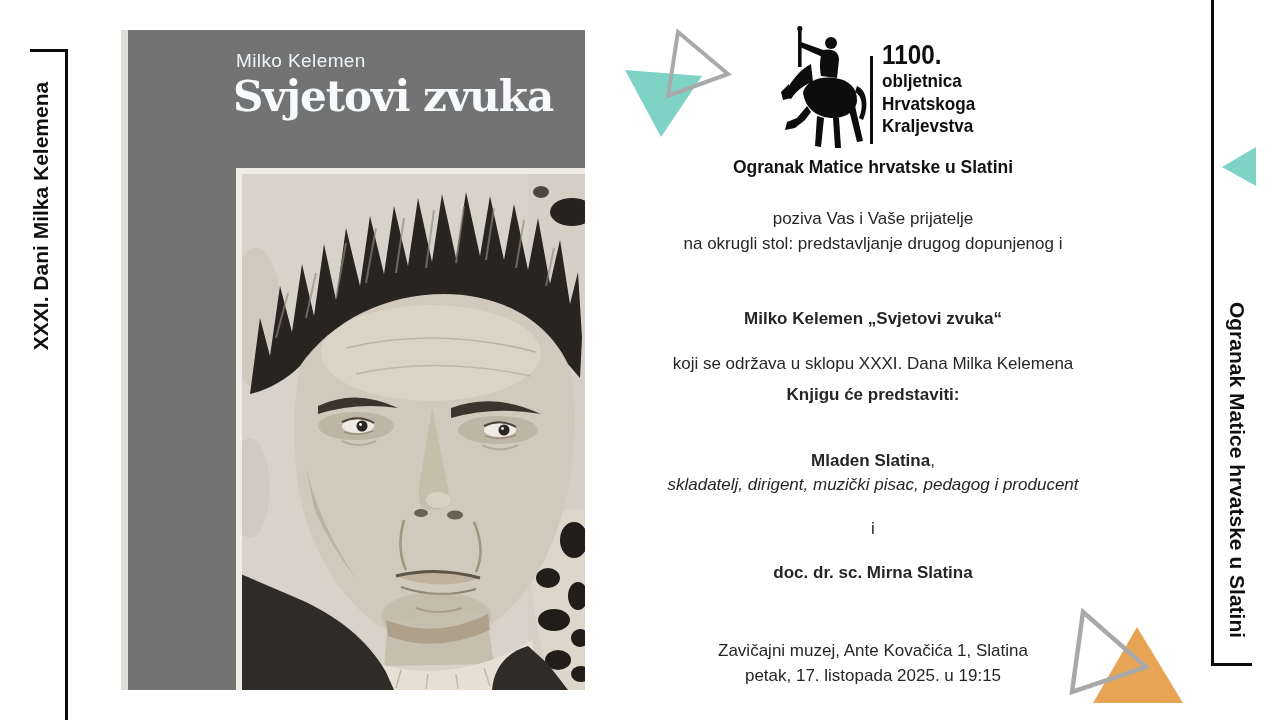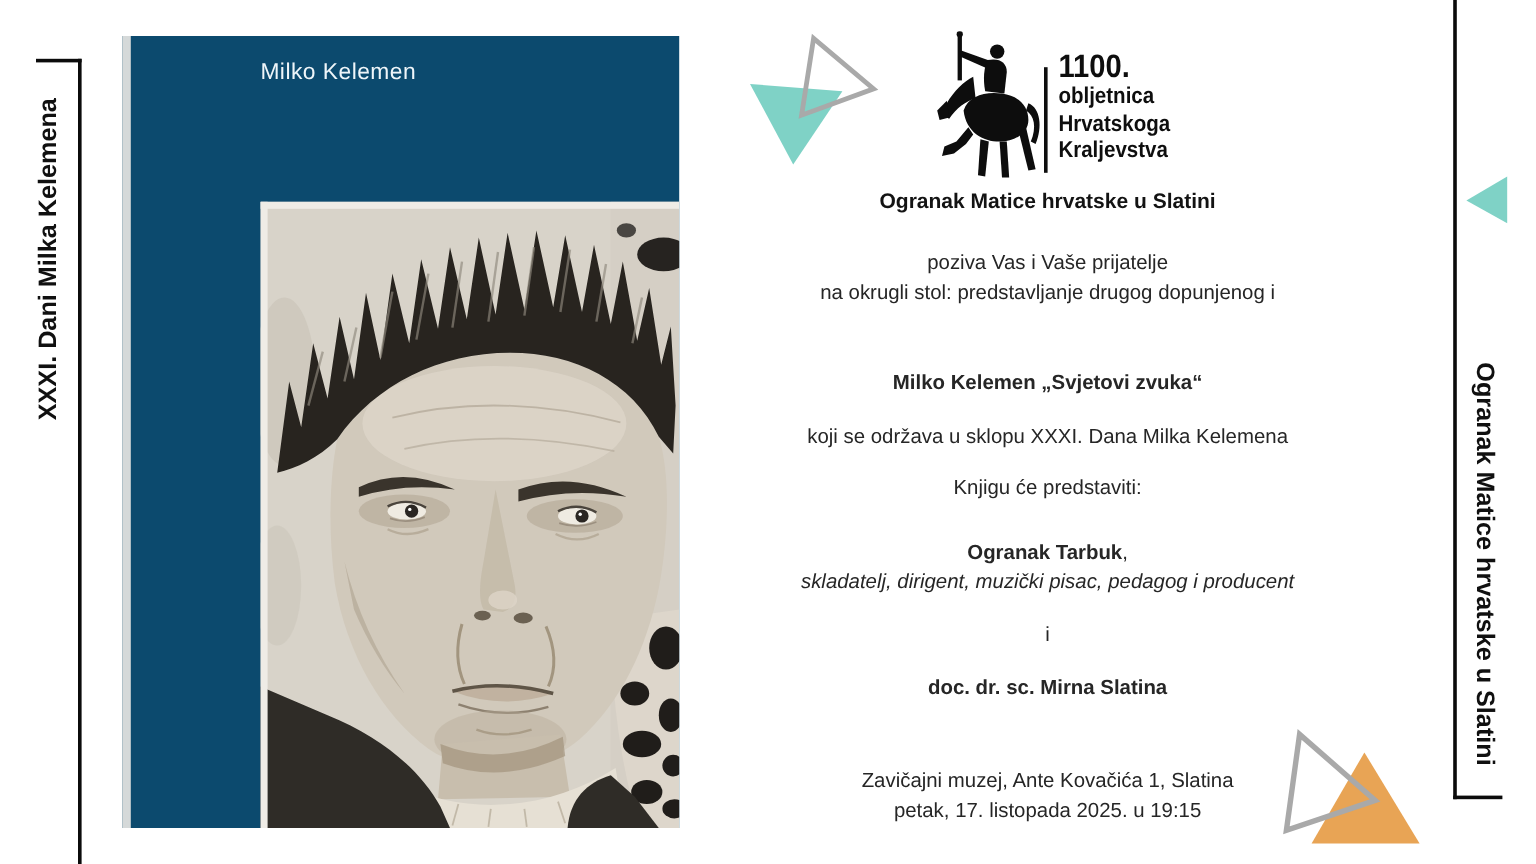--- a/index.html
+++ b/index.html
@@ -12,21 +12,21 @@
   .rail-label { position:absolute; font-weight:700; font-size:21px; color:#101010; white-space:nowrap; }
   .rail-label.left  { left:41px;  top:216px; transform:translate(-50%,-50%) rotate(-90deg); }
   .rail-label.right { left:1237px; top:470px; transform:translate(-50%,-50%) rotate(90deg); }
   .bracket { position:absolute; }
   .bracket.left  { left:30px; top:49px; width:35px; height:671px;
                    border-top:3px solid #0b0b0b; border-right:3px solid #0b0b0b; }
   .bracket.right { left:1211px; top:0; width:38px; height:663px;
                    border-left:3px solid #0b0b0b; border-bottom:3px solid #0b0b0b; }
 
   
-  .cover { position:absolute; left:102px; top:30px; width:464px; height:660px; background:#0c4a6e; }
+  .cover { position:absolute; left:121px; top:30px; width:464px; height:660px; background:#737373; }
   .cover-edge { position:absolute; left:0; top:0; width:7px; height:660px; background:#ebe9e4; opacity:.9; }
   .cover-author { position:absolute; left:115px; top:20px; font-size:19px; letter-spacing:.4px; color:#eef5f9; }
   .cover-title  { position:absolute; left:112px; top:42px; font-family:"DejaVu Serif", serif;
                   font-weight:700; font-size:42px; letter-spacing:-1px; color:#f7fafc; white-space:nowrap; }
   .photo { position:absolute; left:115px; top:138px; width:349px; height:522px; }
 
   
   .logo-horseman { position:absolute; left:777px; top:26px; }
   .logo-bar { position:absolute; left:870px; top:56px; width:3px; height:88px; background:#0e0e0e; }
   .logo-text { position:absolute; left:882px; top:40px; transform:scaleX(.9); transform-origin:left top;
@@ -35,21 +35,21 @@
   .logo-line { font-size:19px; font-weight:700; line-height:22.5px; }
 
   
   .col { position:absolute; left:622px; width:502px; text-align:center; }
   .t  { font-size:17px; line-height:25px; }
   .b  { font-weight:700; }
   .organizer { top:157px; font-size:17.5px; font-weight:700; color:#131313; }
   .intro   { top:206px; }
   .bookln  { top:306px; }
   .context { top:351px; }
-  .present { top:394px; }
+  .present { top:382px;font-weight:bold; }
   .name1   { top:448px; }
   .desc1   { top:472px;font-style:italic; }
   .conj    { top:516px; }
   .name2   { top:560px; }
   .venue   { top:611px;margin-top:27px; }
 
   .deco { position:absolute; left:0; top:0; }
 </style>
 </head>
 <body>
@@ -57,20 +57,21 @@
 <div class="canvas">
 
   <div class="bracket left"></div>
   <div class="rail-label left">XXXI. Dani Milka Kelemena</div>
   <div class="bracket right"></div>
   <div class="rail-label right">Ogranak Matice hrvatske u Slatini</div>
 
   <div class="cover">
     <div class="cover-edge"></div>
     <div class="cover-author">Milko Kelemen</div>
+    <div class="cover-title">Svjetovi zvuka</div>
 
     <svg class="photo" width="349" height="522" viewBox="0 0 349 522">
       <rect x="0" y="0" width="349" height="522" fill="#d8d3c9"></rect>
       <ellipse cx="20" cy="150" rx="26" ry="70" fill="#c6c0b4" opacity=".5"></ellipse>
       <ellipse cx="14" cy="320" rx="20" ry="50" fill="#c6c0b4" opacity=".4"></ellipse>
       <rect x="292" y="0" width="57" height="522" fill="#d2ccc2" opacity=".5"></rect>
       <ellipse cx="336" cy="44" rx="22" ry="14" fill="#262320"></ellipse>
       <ellipse cx="305" cy="24" rx="8" ry="6" fill="#262320" opacity=".8"></ellipse>
 
       <path d="M292,348 L349,340 L349,522 L316,522 C300,470 292,410 292,348 Z" fill="#ddd6cb"></path>
@@ -185,21 +186,21 @@
 
   <div class="col intro t">
     <div>poziva Vas i Vaše prijatelje</div>
     <div>na okrugli stol: predstavljanje drugog dopunjenog i</div>
   </div>
 
   <div class="col context t">koji se održava u sklopu XXXI. Dana Milka Kelemena</div>
   <div class="col bookln t b">Milko Kelemen „Svjetovi zvuka“</div>
   <div class="col present t">Knjigu će predstaviti:</div>
 
-  <div class="col name1 t"><span class="b">Ogranak Tarbuk</span><span>,</span></div>
+  <div class="col name1 t"><span class="b">Mladen Slatina</span><span>,</span></div>
   <div class="col desc1 t">skladatelj, dirigent, muzički pisac, pedagog i producent</div>
   <div class="col conj t">i</div>
   <div class="col name2 t b">doc. dr. sc. Mirna Slatina</div>
 
   <div class="col venue t">
     <div>Zavičajni muzej, Ante Kovačića 1, Slatina</div>
     <div>petak, 17. listopada 2025. u 19:15</div>
   </div>
 
   <svg class="deco" width="1280" height="720" viewBox="0 0 1280 720" style="pointer-events:none;">

